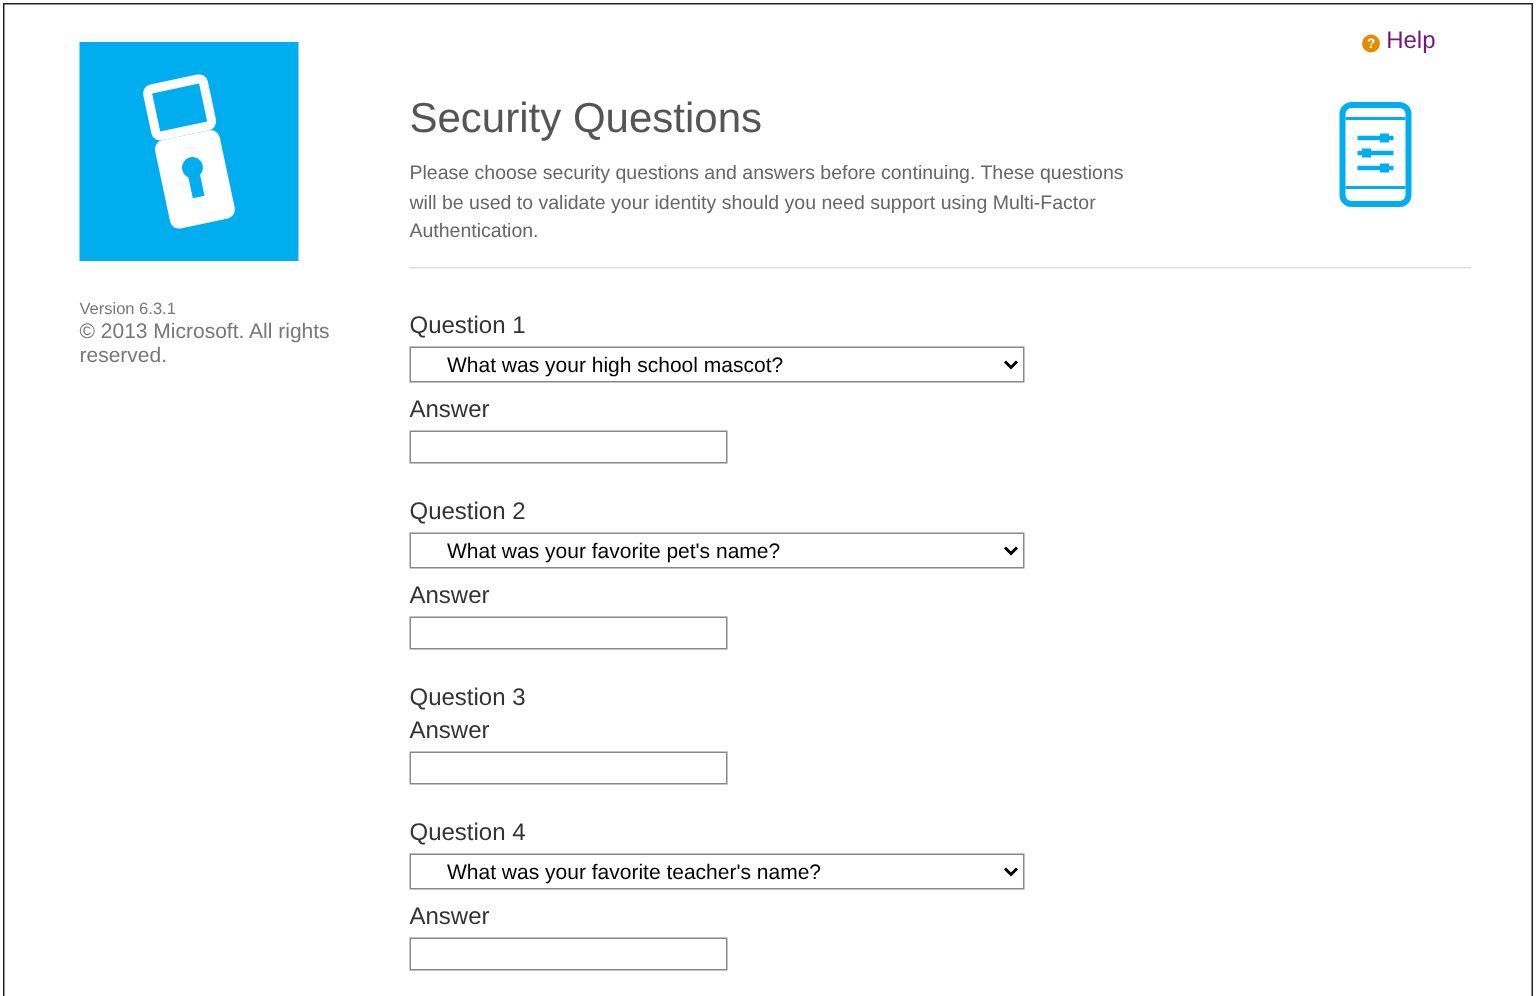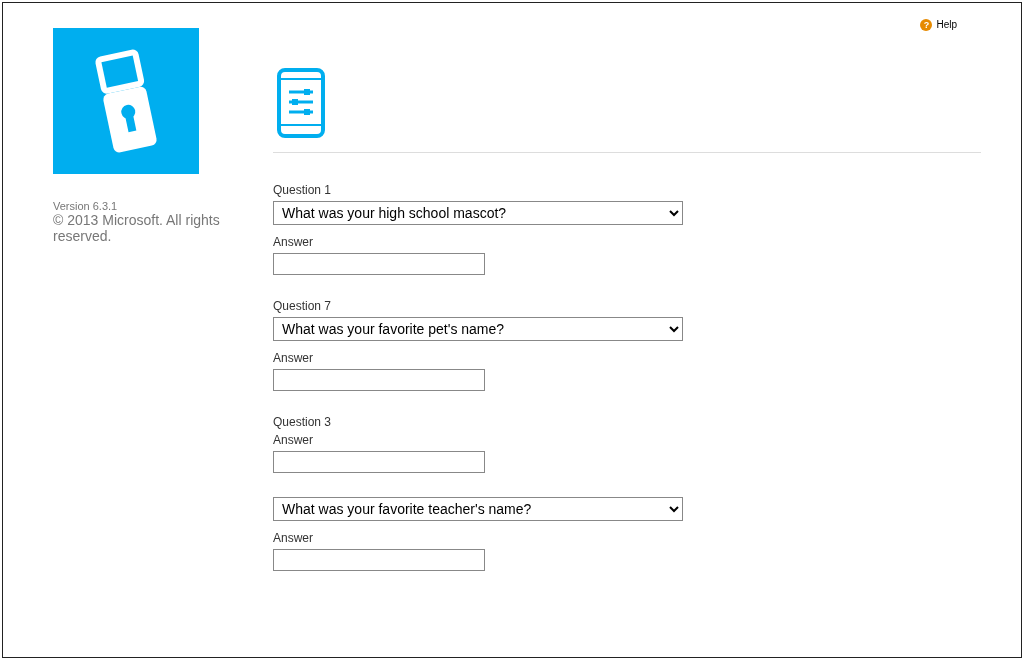--- a/index.html
+++ b/index.html
@@ -45,22 +45,22 @@
     }
     .main {
       flex: 1;
       padding: 12px 40px 20px 20px;
       position: relative;
     }
     .help-link {
       position: absolute;
       top: 16px;
       right: 64px;
-      color: #000000;
-      font-size: 10px;
+      color: #701a75;
+      font-size: 16px;
       cursor: pointer;
       text-decoration: none;
     }
     .help-link::before {
       content: "?";
       display: inline-block;
       width: 12px;
       height: 12px;
       line-height: 12px;
       font-size: 9px;
@@ -97,31 +97,31 @@
       margin-right: 36px;
       flex-shrink: 0;
     }
     hr.divider {
       border: none;
       border-top: 1px solid #ddd;
       margin: 14px 0 30px 0;
     }
     .question-block { margin-bottom: 14px; }
     .label {
-      font-size: 12px;
+      font-size: 16px;
       color: #333;
       margin-bottom: 4px;
     }
     select.q-select {
       width: 410px;
       height: 24px;
       font-size: 14px;
       border: 1px solid #888;
       background: #fff;
-      padding: 0 4px;
+      padding: 0 20px;
       margin-bottom: 10px;
     }
     input.answer-input {
       width: 212px;
       height: 22px;
       border: 1px solid #888;
       background: #fff;
       padding: 0 4px;
       font-size: 13px;
       margin-bottom: 10px;
@@ -145,20 +145,24 @@
       </svg>
     </div>
     <div class="version">Version 6.3.1</div>
     <div class="copyright">© 2013 Microsoft. All rights reserved.</div>
   </div>
 
   <div class="main">
     <a class="help-link">Help</a>
 
     <div class="header-row">
+      <div class="header-text">
+        <h1>Security Questions</h1>
+        <div class="subtitle">Please choose security questions and answers before continuing. These questions will be used to validate your identity should you need support using Multi-Factor Authentication.</div>
+      </div>
       <svg class="settings-icon" viewBox="0 0 56 70">
         <rect x="6" y="2" width="44" height="66" rx="6" ry="6" fill="none" stroke="#00aeef" stroke-width="4"></rect>
         <rect x="8" y="10" width="40" height="2" fill="#00aeef"></rect>
         <rect x="8" y="56" width="40" height="2" fill="#00aeef"></rect>
 
         <line x1="16" y1="24" x2="40" y2="24" stroke="#00aeef" stroke-width="3"></line>
         <rect x="31" y="21" width="6" height="6" fill="#00aeef"></rect>
         <line x1="16" y1="34" x2="40" y2="34" stroke="#00aeef" stroke-width="3"></line>
         <rect x="19" y="31" width="6" height="6" fill="#00aeef"></rect>
         <line x1="16" y1="44" x2="40" y2="44" stroke="#00aeef" stroke-width="3"></line>
@@ -171,35 +175,36 @@
     <div class="question-block">
       <div class="label">Question 1</div>
       <select class="q-select">
         <option>What was your high school mascot?</option>
       </select>
       <div class="label">Answer</div>
       <input type="text" class="answer-input" value="" style="">
     </div>
 
     <div class="question-block">
-      <div class="label">Question 7</div>
+      <div class="label">Question 2</div>
       <select class="q-select">
         <option>What was your favorite pet's name?</option>
       </select>
       <div class="label">Answer</div>
       <input type="text" class="answer-input" value="" style="">
     </div>
 
     <div class="question-block">
       <div class="label">Question 3</div>
       <div class="label">Answer</div>
       <input type="text" class="answer-input" value="" style="">
     </div>
 
     <div class="question-block">
+      <div class="label">Question 4</div>
       <select class="q-select">
         <option>What was your favorite teacher's name?</option>
       </select>
       <div class="label">Answer</div>
       <input type="text" class="answer-input" value="" style="">
     </div>
 
   </div>
 </div>
 

